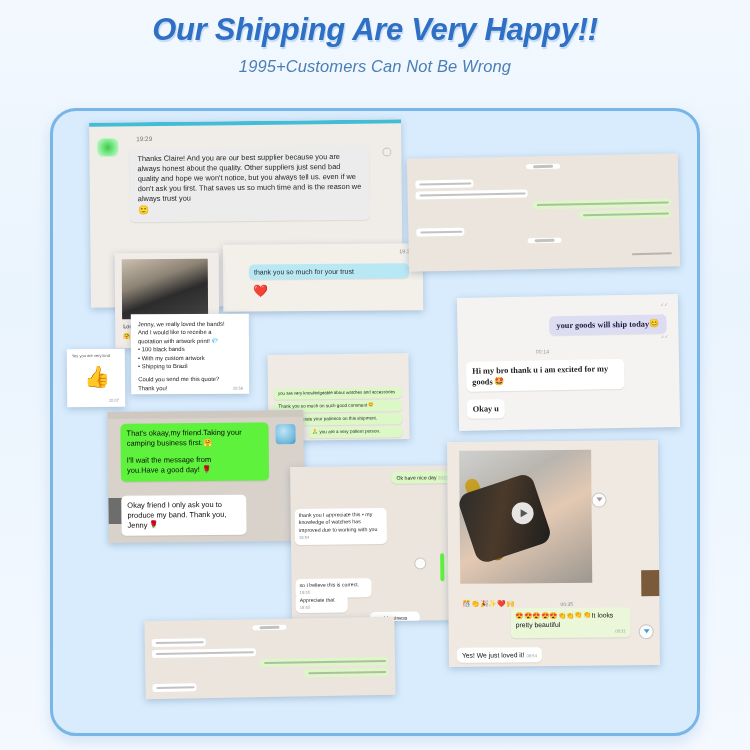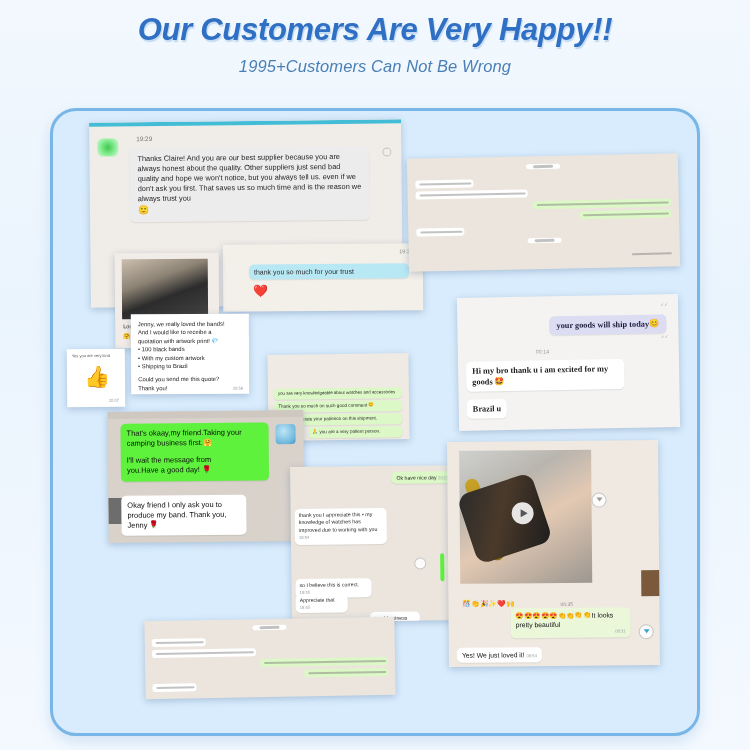--- a/index.html
+++ b/index.html
@@ -189,21 +189,21 @@
     border-left: 3.5px solid transparent; border-right: 3.5px solid transparent;
     border-top: 4px solid #3ba3d8;
   }
   #c11 .fwd::after { border-top-color: #9a9a9a; }
   #c11 .thumbsm { position: absolute; right: -4px; top: 130px; width: 22px; height: 26px; background: #7a5a3a; }
 </style>
 </head>
 <body>
 
 <div class="header">
-  <div class="title">Our Customers Are Very Happy!!</div>
+  <div class="title">Our Shipping Are Very Happy!!</div>
   <div class="subtitle">1995+Customers Can Not Be Wrong</div>
 </div>
 
 <div class="panel">
 
   <div class="card" id="c1">
     <div class="bar-top"></div>
     <div class="avatar"></div>
     <div class="t1">19:29</div>
     <div class="bub grey m1">
@@ -273,21 +273,21 @@
         <div class="blurline" style="width:40px"></div>
       </div>
   </div>
 
   <div class="card" id="c7">
     <div class="bub lav">your goods will ship today😊</div>
     <div class="chk" style="top:8px">✓✓</div>
     <div class="chk" style="top:40px">✓✓</div>
     <div class="mid">00:14</div>
     <div class="bub white w1">Hi my bro thank u i am excited for my goods 🤩</div>
-    <div class="bub white w2">Brazil u</div>
+    <div class="bub white w2">Okay u</div>
   </div>
 
   <div class="card" id="c8">
     <div class="bub g" style="top:34px; left:6px; width:128px; font-size:4.4px">you are very knowledgeable about watches and accessories</div>
     <div class="bub g" style="top:47px; left:6px; width:128px; font-size:4.6px">Thank you so much on such good comment 😊</div>
     <div class="bub g" style="top:60px; left:6px; width:128px; font-size:4.6px">I very appreciate your patience on this shipment.</div>
     <div class="bub g" style="top:73px; left:40px; width:94px; font-size:4.6px">🙏 you are a very patient person.</div>
   </div>
 
   <div class="card" id="c9">

